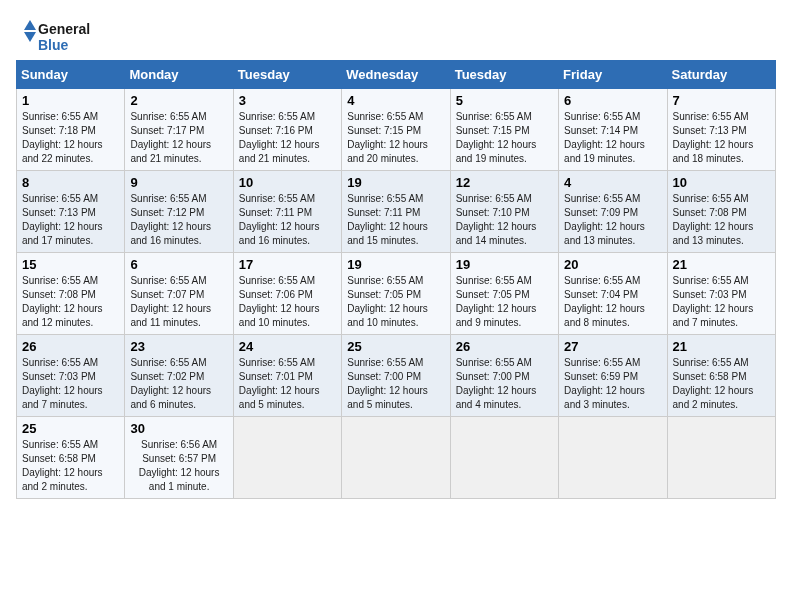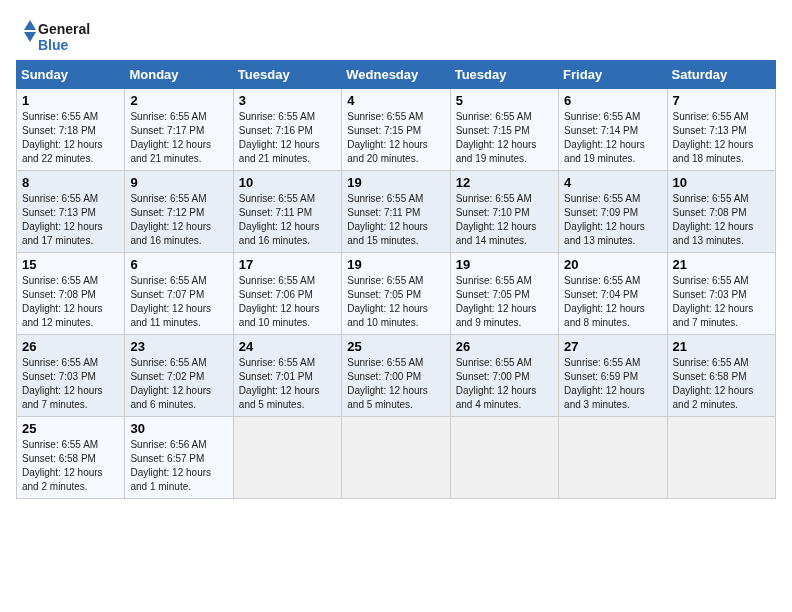--- a/index.html
+++ b/index.html
@@ -314,21 +314,21 @@
       <tr>
         <td>
           <span class="day-num">25</span>
           <div class="day-info" style="white-space: pre-line;">Sunrise: 6:55 AM
 Sunset: 6:58 PM
 Daylight: 12 hours
 and 2 minutes.</div>
         </td>
         <td>
           <span class="day-num">30</span>
-          <div class="day-info" style="white-space: pre-line;">Sunrise: 6:56 AM
+          <div class="day-info" style="white-space: pre-line; text-align: center;">Sunrise: 6:56 AM
 Sunset: 6:57 PM
 Daylight: 12 hours
 and 1 minute.</div>
         </td>
         <td class="empty-cell"></td>
         <td class="empty-cell"></td>
         <td class="empty-cell"></td>
         <td class="empty-cell"></td>
         <td class="empty-cell"></td>
       </tr>

